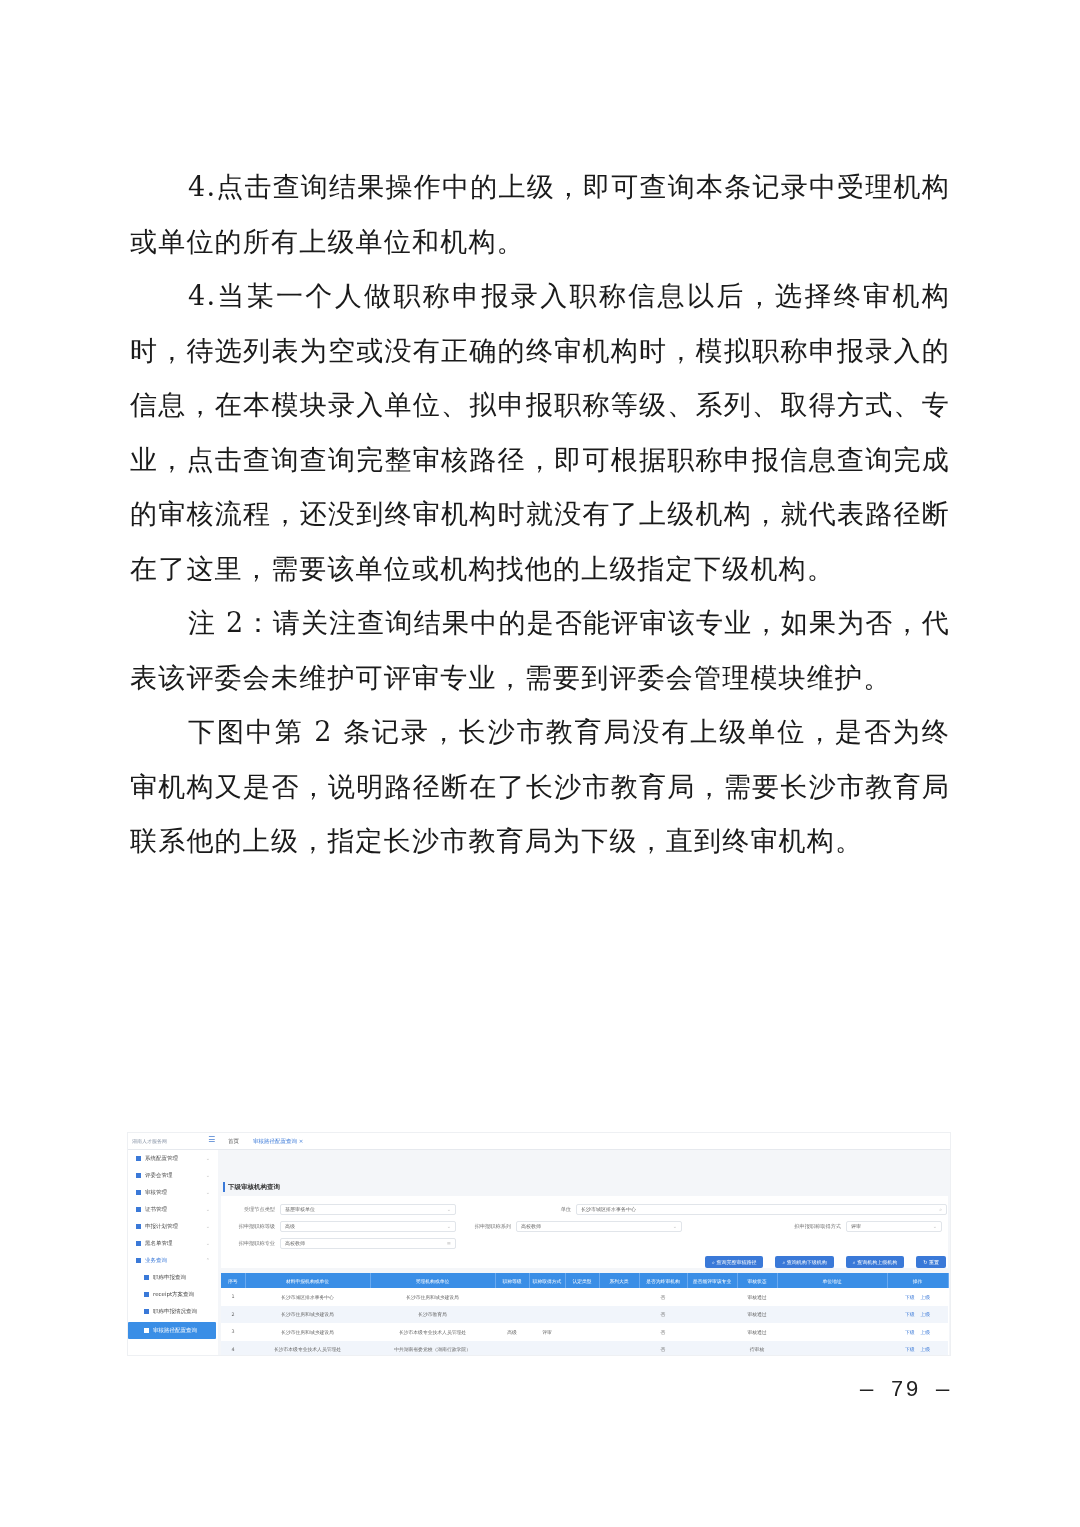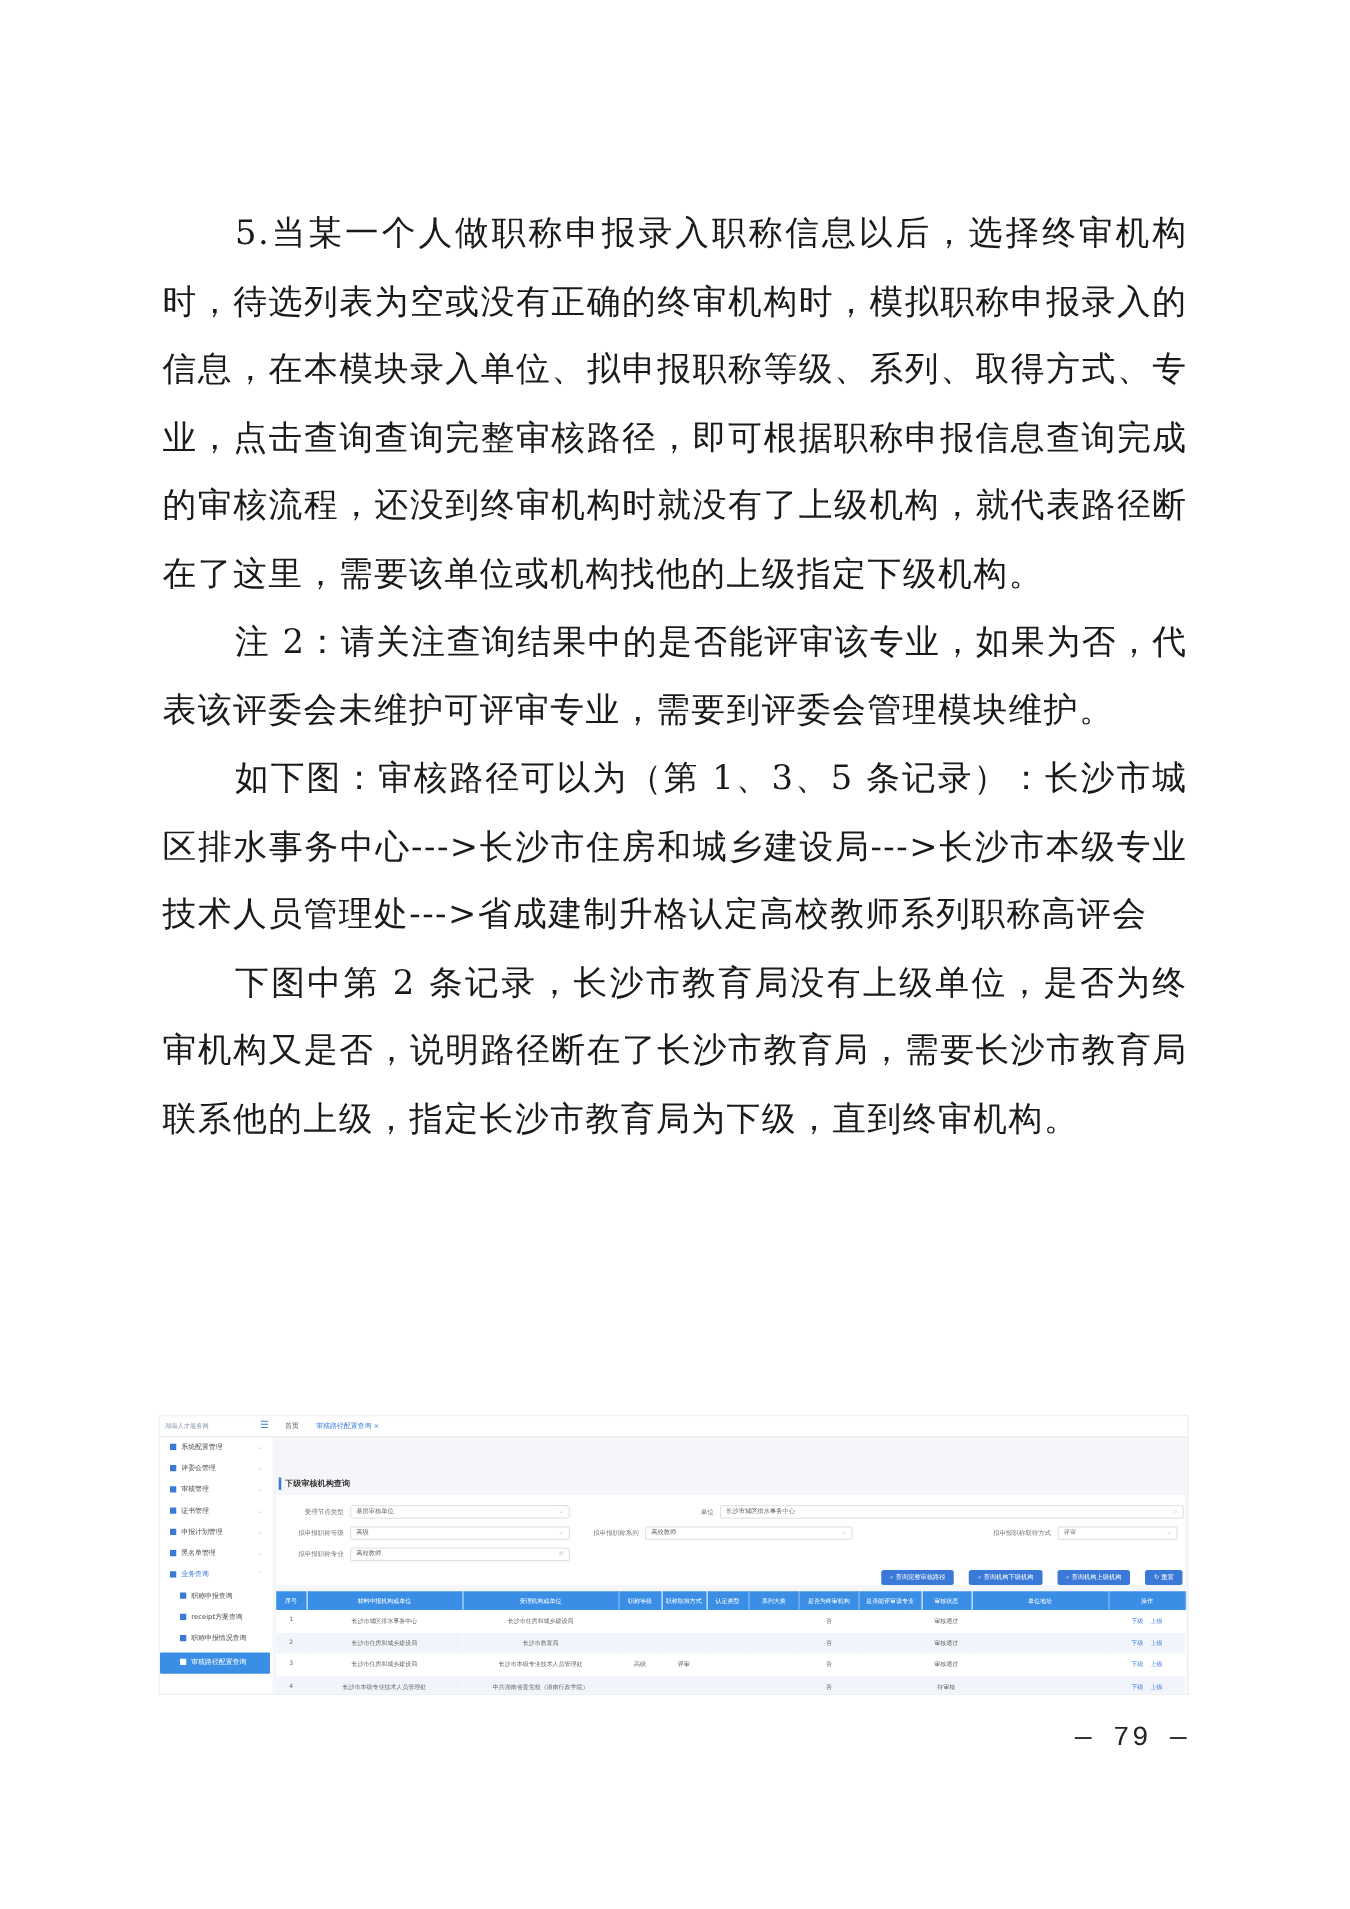--- a/index.html
+++ b/index.html
@@ -109,23 +109,23 @@
     .page-number {
       position: absolute; left: 860px; top: 1378px; font-size: 22px;
       font-family: Liberation Mono, monospace; color: #222;
       letter-spacing: 2px;
     }
   </style>
 </head>
 <body>
 
 <div class="page-body">
-  <p class="para indent">5.当某一个人做职称申报录入职称信息以后，选择终审机构时，待选列表为空或没有正确的终审机构时，模拟职称申报录入的信息，在本模块录入单位、拟申报职称等级、系列、取得方式、专业，点击查询查询完整审核路径，即可根据职称申报信息查询完成的审核流程，还没到终审机构时就没有了上级机构，就代表路径断在了这里，需要该单位或机构找他的上级指定下级机构。</p>
+  <p class="para indent">4.点击查询结果操作中的上级，即可查询本条记录中受理机构或单位的所有上级单位和机构。</p>
+  <p class="para indent">4.当某一个人做职称申报录入职称信息以后，选择终审机构时，待选列表为空或没有正确的终审机构时，模拟职称申报录入的信息，在本模块录入单位、拟申报职称等级、系列、取得方式、专业，点击查询查询完整审核路径，即可根据职称申报信息查询完成的审核流程，还没到终审机构时就没有了上级机构，就代表路径断在了这里，需要该单位或机构找他的上级指定下级机构。</p>
   <p class="para indent">注 2：请关注查询结果中的是否能评审该专业，如果为否，代表该评委会未维护可评审专业，需要到评委会管理模块维护。</p>
-  <p class="para indent">如下图：审核路径可以为（第 1、3、5 条记录）：长沙市城区排水事务中心---&gt;长沙市住房和城乡建设局---&gt;长沙市本级专业技术人员管理处---&gt;省成建制升格认定高校教师系列职称高评会</p>
   <p class="para indent">下图中第 2 条记录，长沙市教育局没有上级单位，是否为终审机构又是否，说明路径断在了长沙市教育局，需要长沙市教育局联系他的上级，指定长沙市教育局为下级，直到终审机构。</p>
 </div>
 
 <div class="shot">
   <div class="topbar">
     <div class="logo-box">湖南人才服务网</div>
     <div class="menu-toggle">☰</div>
     <div class="crumbs">
       <span class="crumb-home">首页</span>
       <span class="crumb-active">审核路径配置查询 ×</span>

